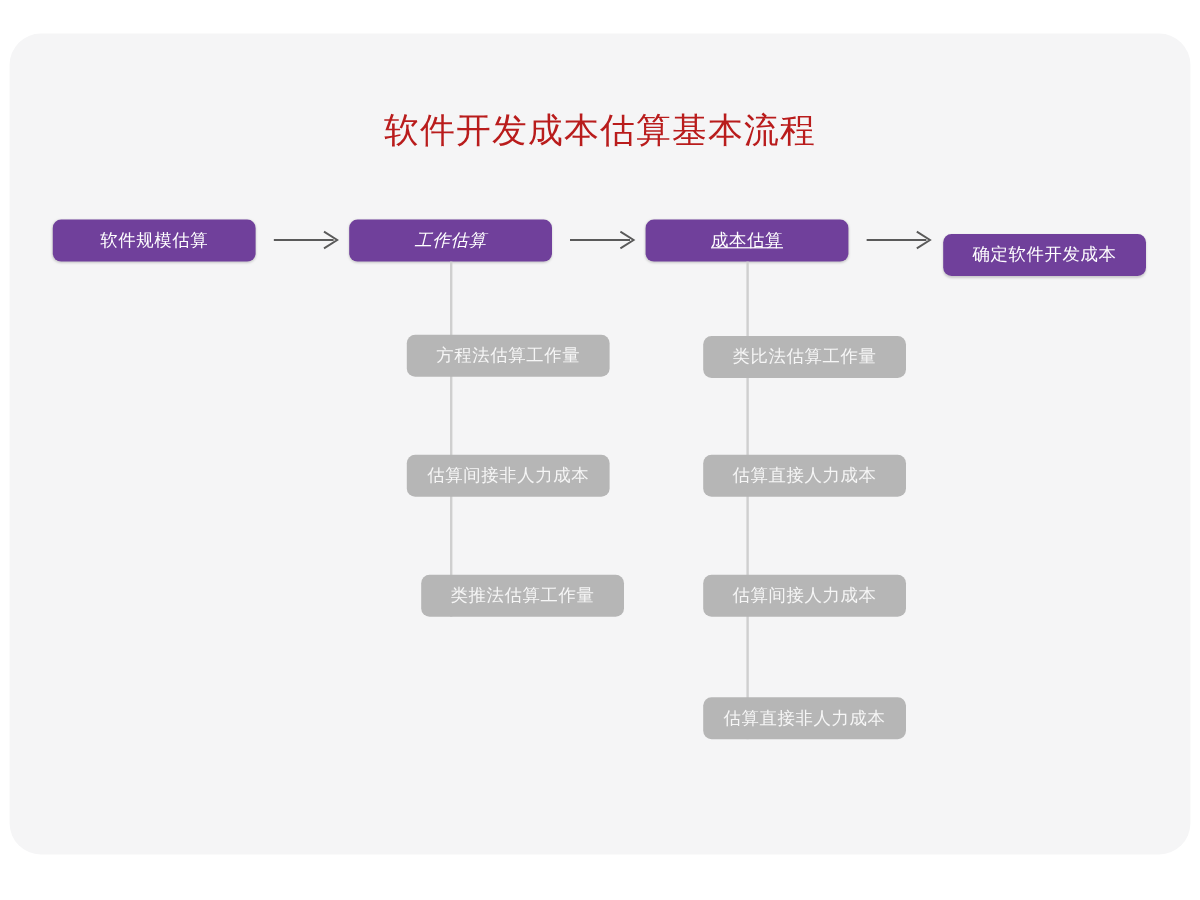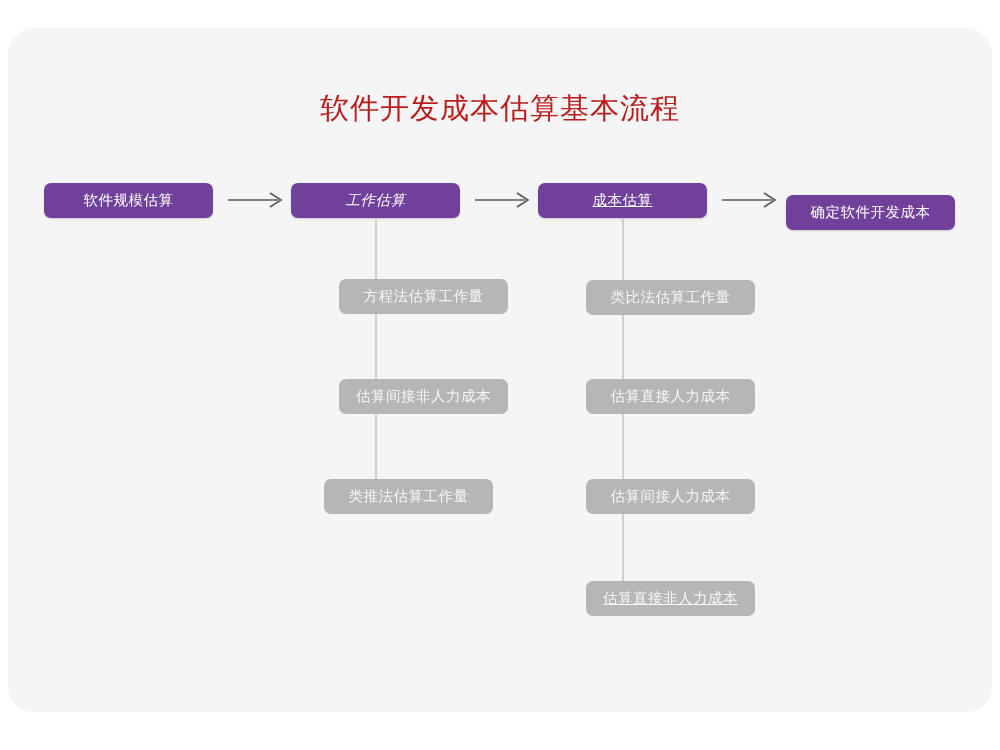--- a/index.html
+++ b/index.html
@@ -112,23 +112,23 @@
     <polyline points="42,2 53,9 42,16" fill="none" stroke="#5a5a5a" stroke-width="1.6"></polyline>
   </svg>
 </div>
 
 <div class="connector-v" style="left:374.5px; top:218px; height:296px;"></div>
 
 <div class="node secondary" style="left:291px; top:279px;">方程法估算工作量</div>
 
 <div class="node secondary" style="left:291px; top:379px;">估算间接非人力成本</div>
 
-<div class="node secondary" style="left:276px; top:479px;">类推法估算工作量</div>
+<div class="node secondary" style="left:303px; top:479px;">类推法估算工作量</div>
 
 <div class="connector-v" style="left:621.5px; top:218px; height:398px;"></div>
 
 <div class="node secondary" style="left:538px; top:280px;">类比法估算工作量</div>
 
 <div class="node secondary" style="left:538px; top:379px;text-align:right;">估算直接人力成本</div>
 
 <div class="node secondary" style="left:538px; top:479px;text-align:right;">估算间接人力成本</div>
 
-<div class="node secondary" style="left:538px; top:581px;text-decoration:underline;">估算直接非人力成本</div>
+<div class="node secondary" style="left:538px; top:581px;">估算直接非人力成本</div>
 
 </body></html>

